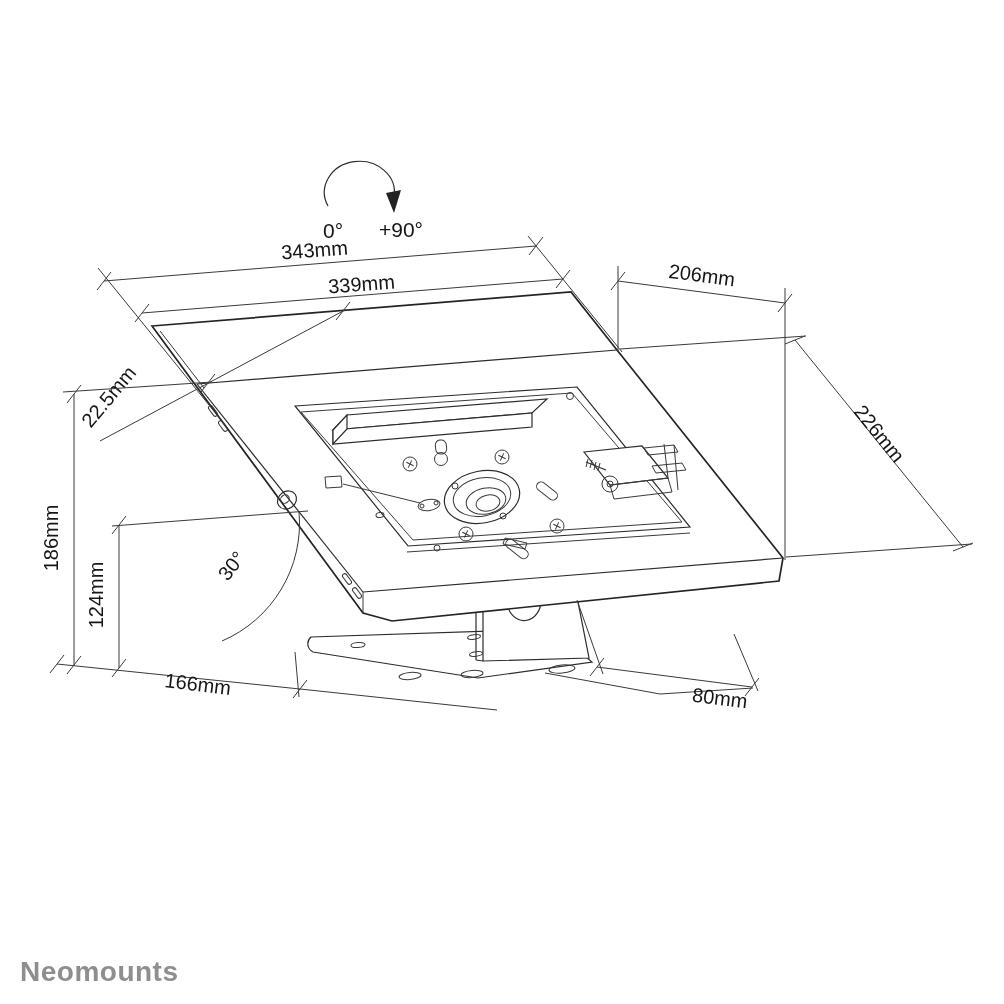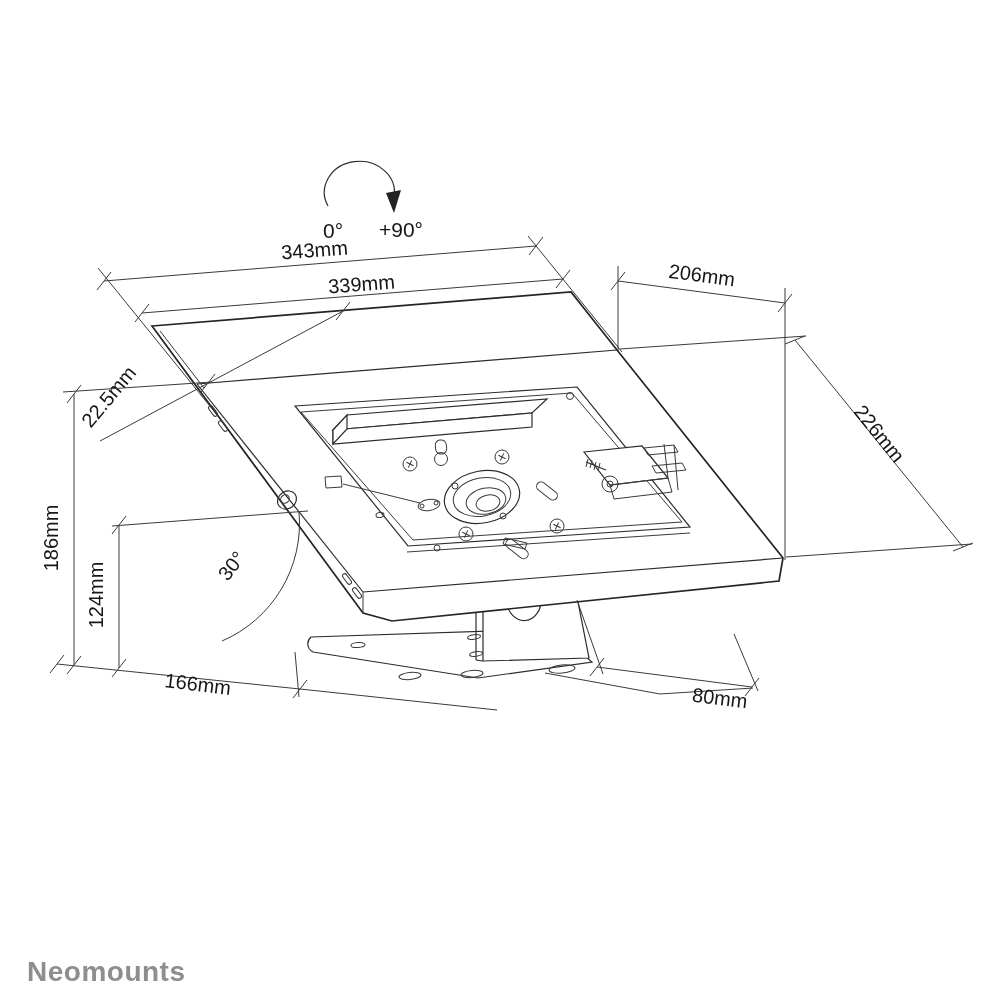--- a/index.html
+++ b/index.html
@@ -6,21 +6,21 @@
   .stage{position:relative;width:1004px;height:1004px;background:#fff;overflow:hidden;
          font-family:"Liberation Sans", sans-serif;}
   svg{position:absolute;left:0;top:0;}
   .dim-text{font-family:"Liberation Sans",sans-serif;font-size:20px;fill:#161616;}
   .rot-text{font-family:"Liberation Sans",sans-serif;font-size:21px;fill:#161616;}
   .thin{stroke:#3a3a3a;stroke-width:1;fill:none;}
   .med{stroke:#2c2c2c;stroke-width:1.2;fill:none;}
   .whitefill{fill:#ffffff;stroke:#242424;stroke-width:1.7;}
   .whitefill-med{fill:#ffffff;stroke:#2c2c2c;stroke-width:1.2;}
   .logo{position:absolute;left:20px;top:956px;color:#8e8e8e;font-size:28px;font-weight:600;
-        letter-spacing:0.5px;font-family:"Liberation Sans",sans-serif;margin-left:7px;}
+        letter-spacing:0.5px;font-family:"Liberation Sans",sans-serif;}
 </style>
 </head>
 <body>
 
 <div class="stage">
 <svg width="1004" height="1004" viewBox="0 0 1004 1004">
 
   <g>
     <line class="thin" x1="57" y1="664" x2="300" y2="689"></line>
     <line class="thin" x1="300" y1="689" x2="497" y2="710"></line>

